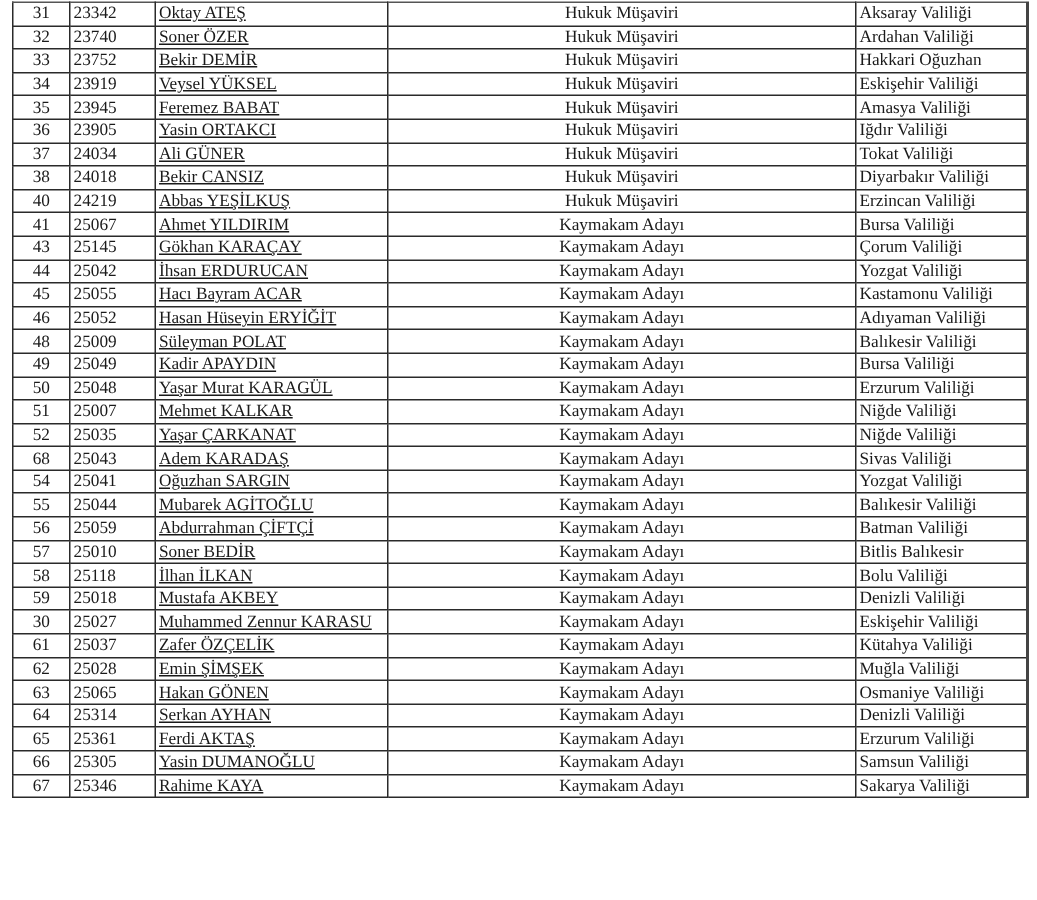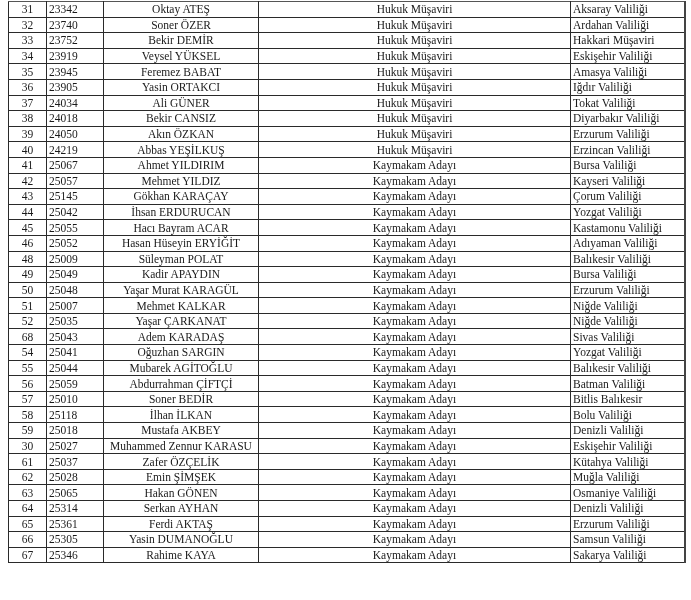--- a/index.html
+++ b/index.html
@@ -2,21 +2,21 @@
 <html><head>
 <meta charset="utf-8">
 <style>
   html, body { margin:0; padding:0; background:#ffffff; }
   body { width:691px; height:600px; overflow:hidden; position:relative; font-family:"Liberation Serif", "DejaVu Serif", serif; color:#1a1a1a; }
   #doc { position:absolute; left:8px; top:1px; }
   table { border-collapse:collapse; table-layout:fixed; }
   td { border:1px solid #2a2a2a; height:14.6px; padding:0 2px; font-size:11.5px; line-height:14px; white-space:nowrap; overflow:hidden; }
   td.c-no { width:33px; text-align:center; }
   td.c-id { width:52px; }
-  td.c-name { width:150px; text-align:center; }
+  td.c-name { width:150px; text-align:left;text-decoration:underline; }
   td.c-title { width:307px; text-align:center; }
   td.c-place { width:109px; text-align:left; }
   tr:first-child td { border-top:1px solid #555; }
   #doc table { border-left:1.5px solid #333; border-right:2px solid #444; }
 </style>
 </head>
 <body>
 
 <div id="doc">
   <table>
@@ -34,21 +34,21 @@
         <td class="c-id">23740</td>
         <td class="c-name">Soner ÖZER</td>
         <td class="c-title">Hukuk Müşaviri</td>
         <td class="c-place">Ardahan Valiliği</td>
       </tr>
         <tr style="">
         <td class="c-no">33</td>
         <td class="c-id">23752</td>
         <td class="c-name">Bekir DEMİR</td>
         <td class="c-title">Hukuk Müşaviri</td>
-        <td class="c-place">Hakkari Müşaviri</td>
+        <td class="c-place">Hakkari Oğuzhan</td>
       </tr>
         <tr style="">
         <td class="c-no">34</td>
         <td class="c-id">23919</td>
         <td class="c-name">Veysel YÜKSEL</td>
         <td class="c-title">Hukuk Müşaviri</td>
         <td class="c-place">Eskişehir Valiliği</td>
       </tr>
         <tr style="">
         <td class="c-no">35</td>
@@ -72,46 +72,32 @@
         <td class="c-place">Tokat Valiliği</td>
       </tr>
         <tr style="">
         <td class="c-no">38</td>
         <td class="c-id">24018</td>
         <td class="c-name">Bekir CANSIZ</td>
         <td class="c-title">Hukuk Müşaviri</td>
         <td class="c-place">Diyarbakır Valiliği</td>
       </tr>
         <tr style="">
-        <td class="c-no">39</td>
-        <td class="c-id">24050</td>
-        <td class="c-name">Akın ÖZKAN</td>
-        <td class="c-title">Hukuk Müşaviri</td>
-        <td class="c-place">Erzurum Valiliği</td>
-      </tr>
-        <tr style="">
         <td class="c-no">40</td>
         <td class="c-id">24219</td>
         <td class="c-name">Abbas YEŞİLKUŞ</td>
         <td class="c-title">Hukuk Müşaviri</td>
         <td class="c-place">Erzincan Valiliği</td>
       </tr>
         <tr style="">
         <td class="c-no">41</td>
         <td class="c-id">25067</td>
         <td class="c-name">Ahmet YILDIRIM</td>
         <td class="c-title">Kaymakam Adayı</td>
         <td class="c-place">Bursa Valiliği</td>
-      </tr>
-        <tr style="">
-        <td class="c-no">42</td>
-        <td class="c-id">25057</td>
-        <td class="c-name">Mehmet YILDIZ</td>
-        <td class="c-title">Kaymakam Adayı</td>
-        <td class="c-place">Kayseri Valiliği</td>
       </tr>
         <tr style="">
         <td class="c-no">43</td>
         <td class="c-id">25145</td>
         <td class="c-name">Gökhan KARAÇAY</td>
         <td class="c-title">Kaymakam Adayı</td>
         <td class="c-place">Çorum Valiliği</td>
       </tr>
         <tr style="">
         <td class="c-no">44</td>

